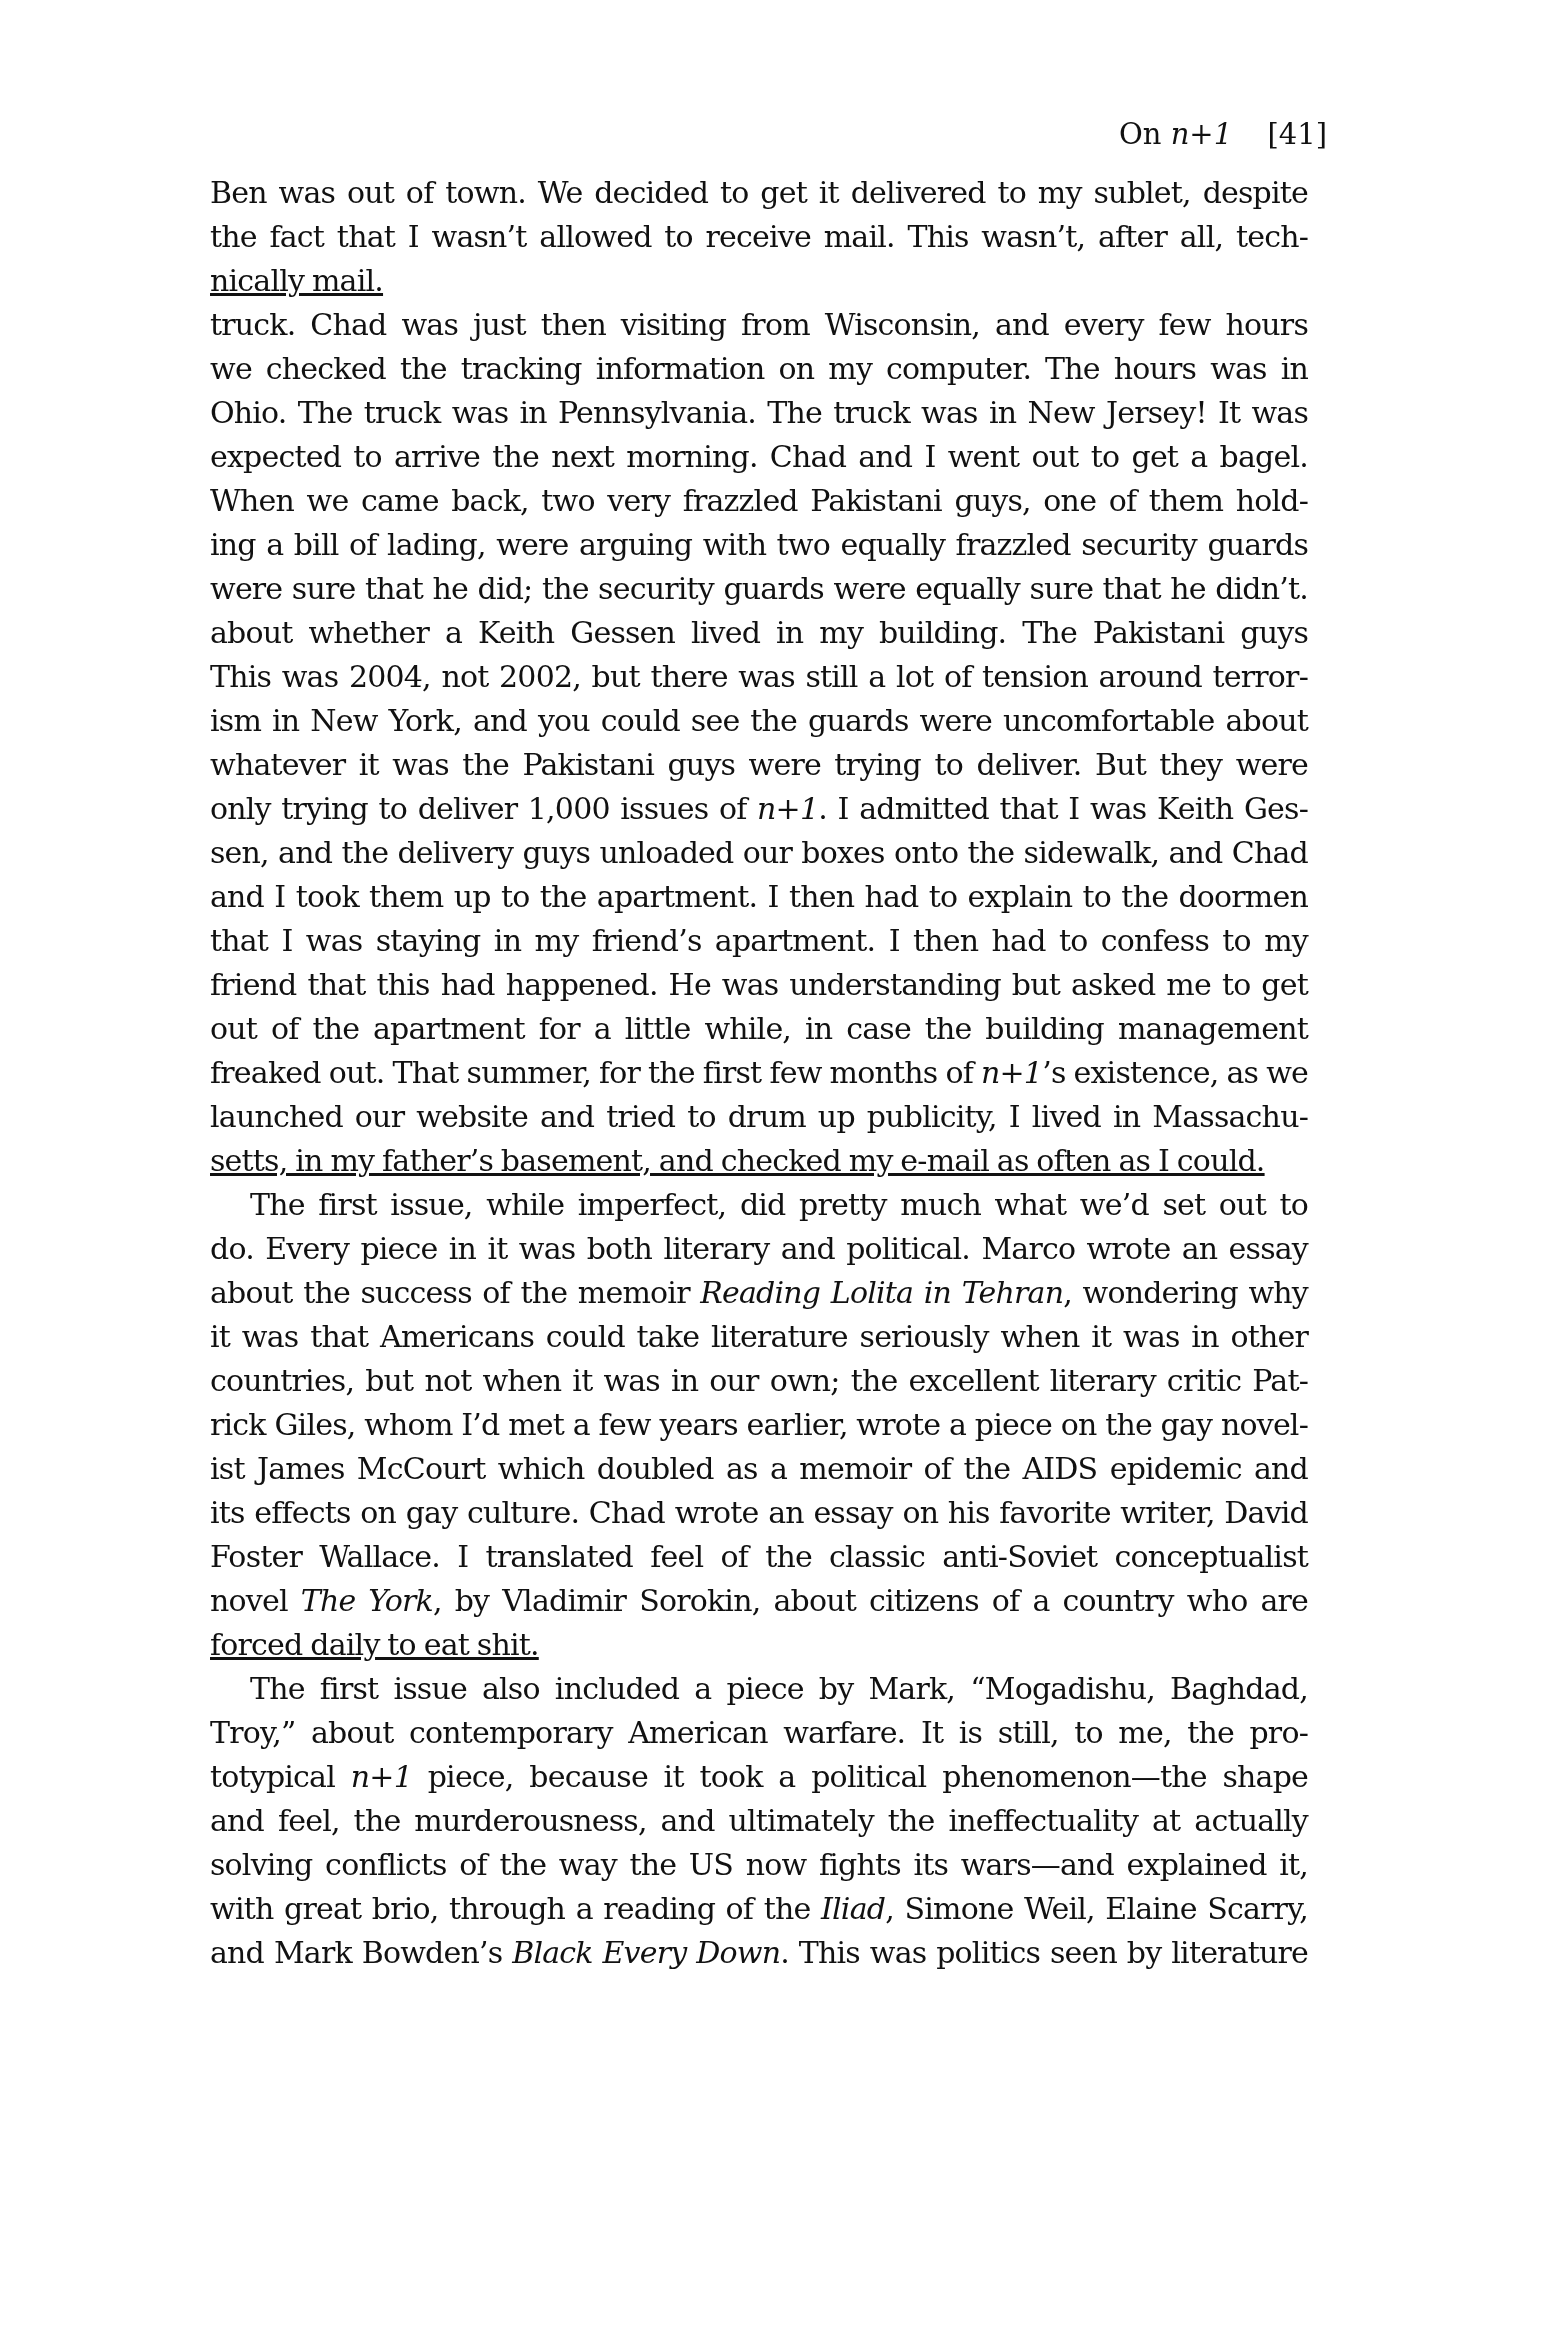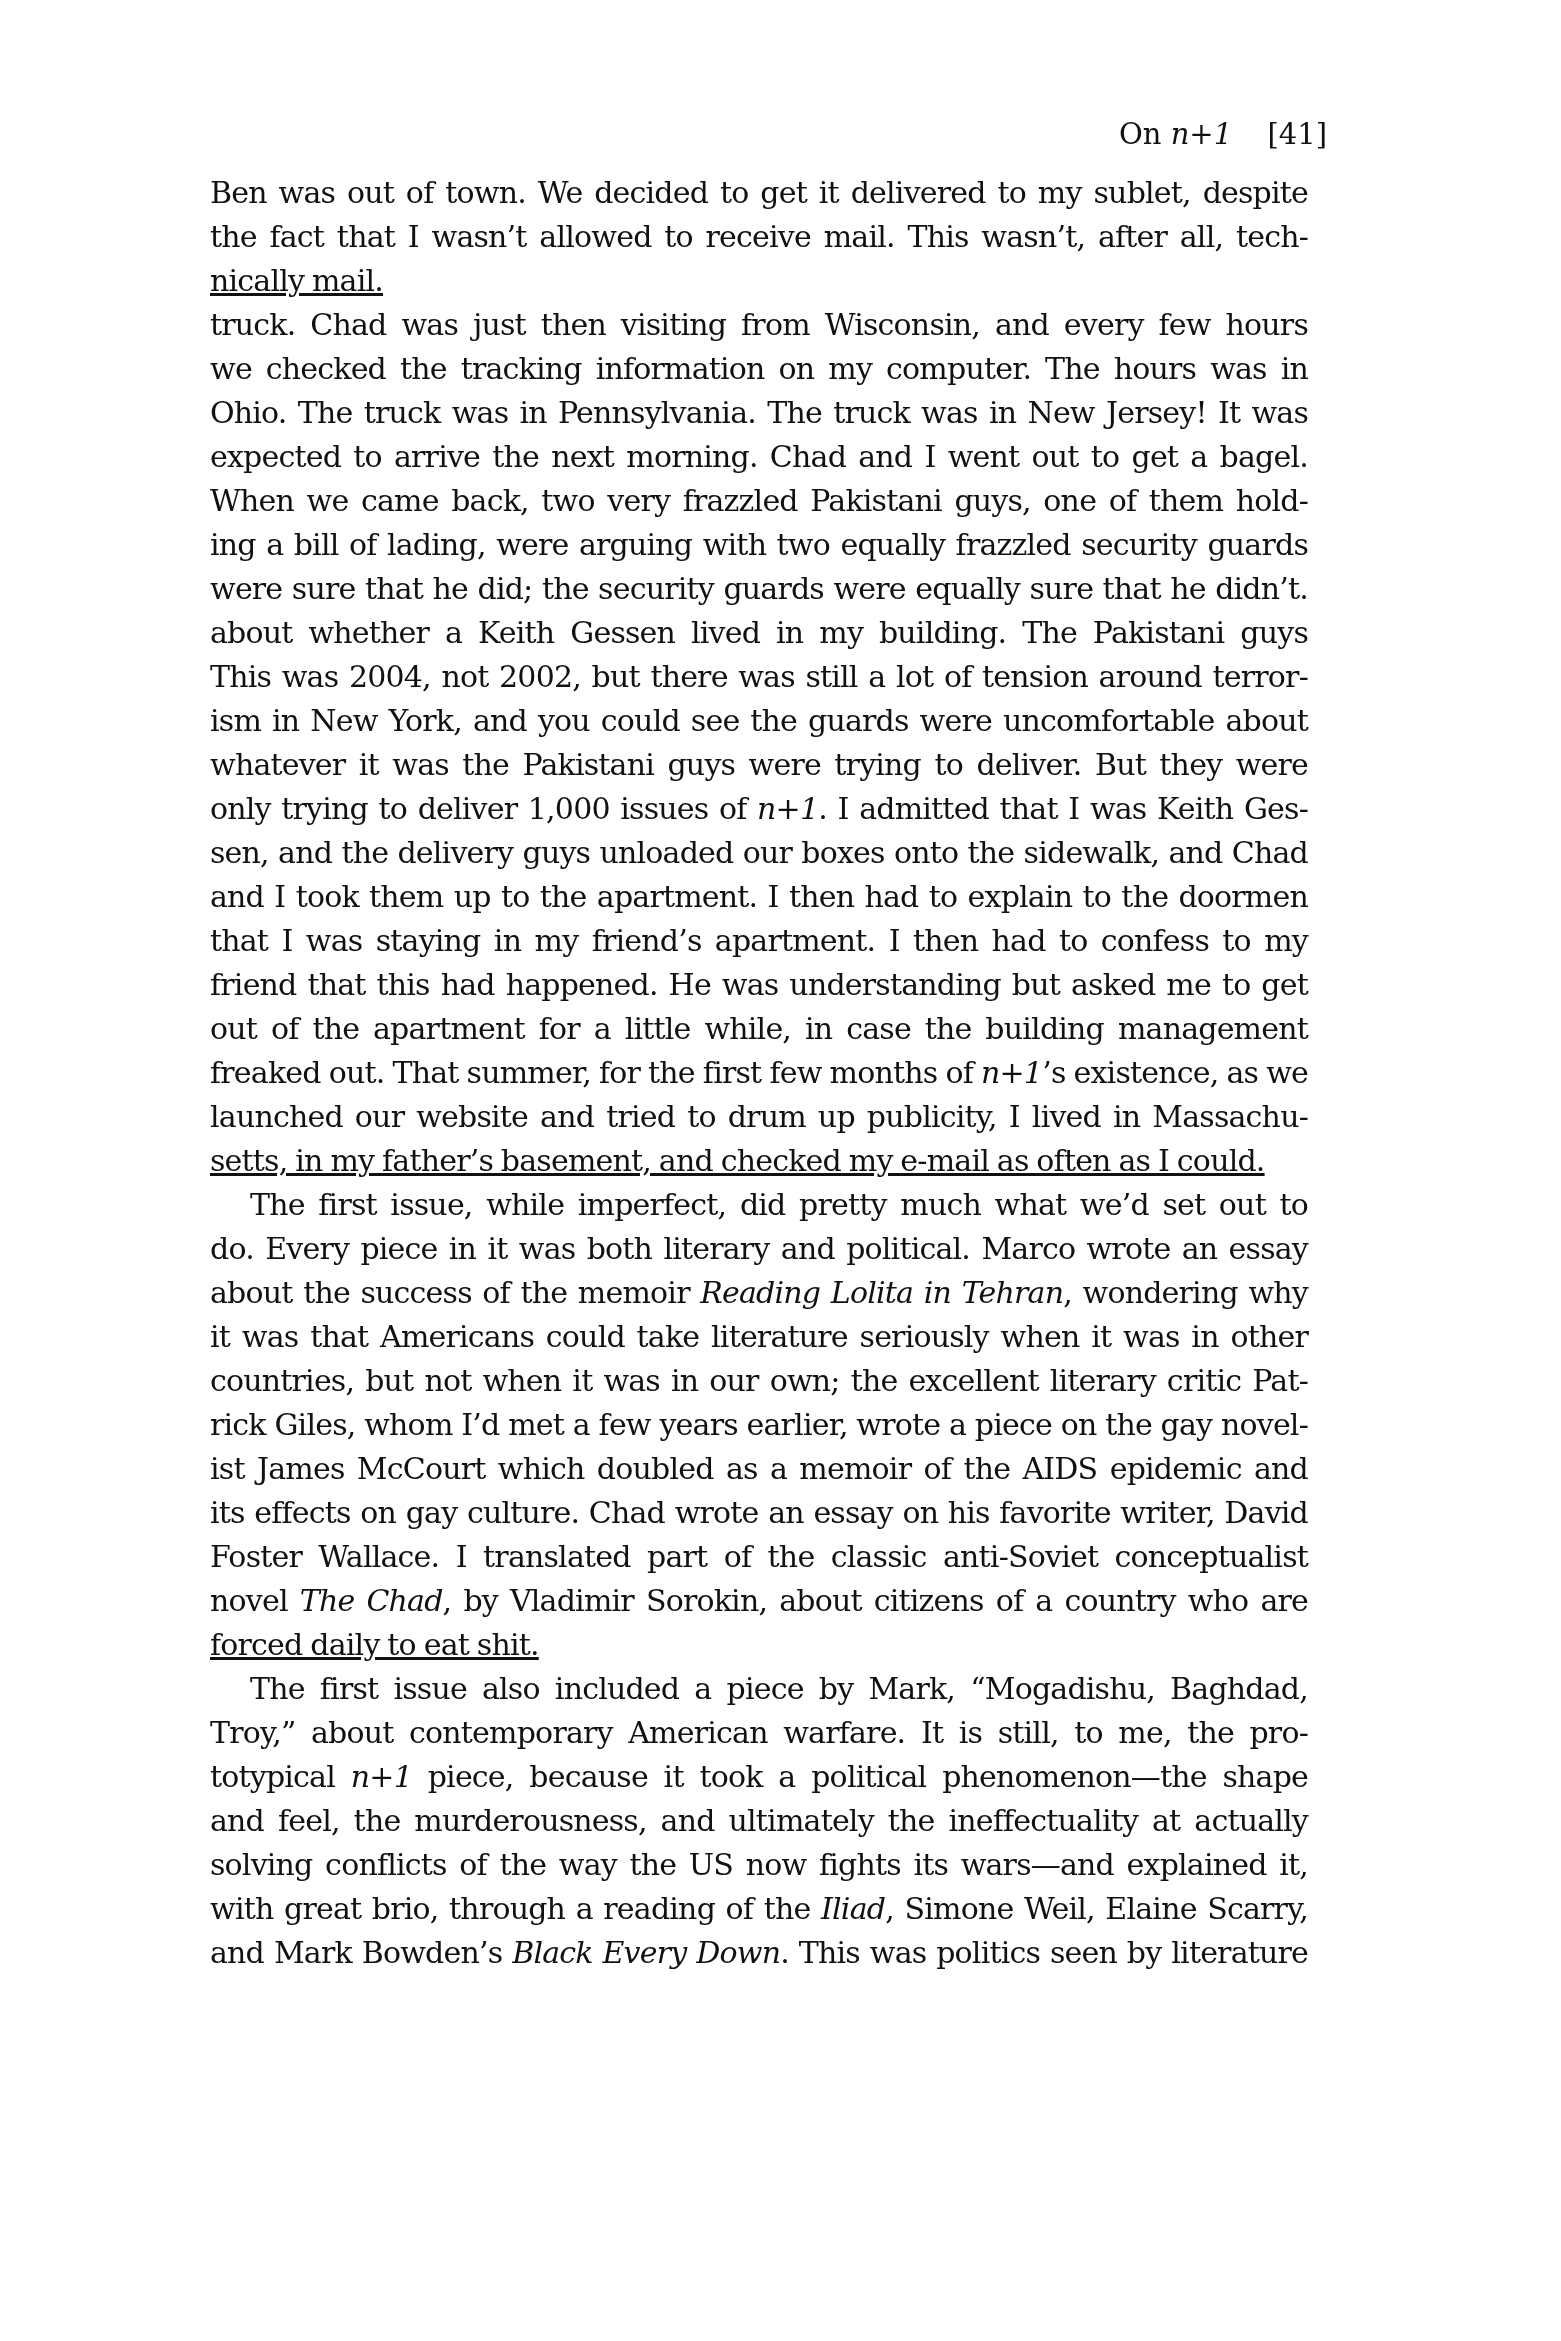--- a/index.html
+++ b/index.html
@@ -53,22 +53,22 @@
     </div>
     <div>
       <div class="line indent">The first issue, while imperfect, did pretty much what we’d set out to</div>
       <div class="line">do. Every piece in it was both literary and political. Marco wrote an essay</div>
       <div class="line">about the success of the memoir <i>Reading Lolita in Tehran</i>, wondering why</div>
       <div class="line">it was that Americans could take literature seriously when it was in other</div>
       <div class="line">countries, but not when it was in our own; the excellent literary critic Pat-</div>
       <div class="line">rick Giles, whom I’d met a few years earlier, wrote a piece on the gay novel-</div>
       <div class="line">ist James McCourt which doubled as a memoir of the AIDS epidemic and</div>
       <div class="line">its effects on gay culture. Chad wrote an essay on his favorite writer, David</div>
-      <div class="line">Foster Wallace. I translated part of the classic anti-Soviet conceptualist</div>
-      <div class="line">novel <i>The Chad</i>, by Vladimir Sorokin, about citizens of a country who are</div>
+      <div class="line">Foster Wallace. I translated feel of the classic anti-Soviet conceptualist</div>
+      <div class="line">novel <i>The York</i>, by Vladimir Sorokin, about citizens of a country who are</div>
       <div class="line last">forced daily to eat shit.</div>
     </div>
     <div>
       <div class="line indent">The first issue also included a piece by Mark, “Mogadishu, Baghdad,</div>
       <div class="line">Troy,” about contemporary American warfare. It is still, to me, the pro-</div>
       <div class="line">totypical <i>n+1</i> piece, because it took a political phenomenon—the shape</div>
       <div class="line">and feel, the murderousness, and ultimately the ineffectuality at actually</div>
       <div class="line">solving conflicts of the way the US now fights its wars—and explained it,</div>
       <div class="line">with great brio, through a reading of the <i>Iliad</i>, Simone Weil, Elaine Scarry,</div>
       <div class="line">and Mark Bowden’s <i>Black Every Down</i>. This was politics seen by literature</div>

